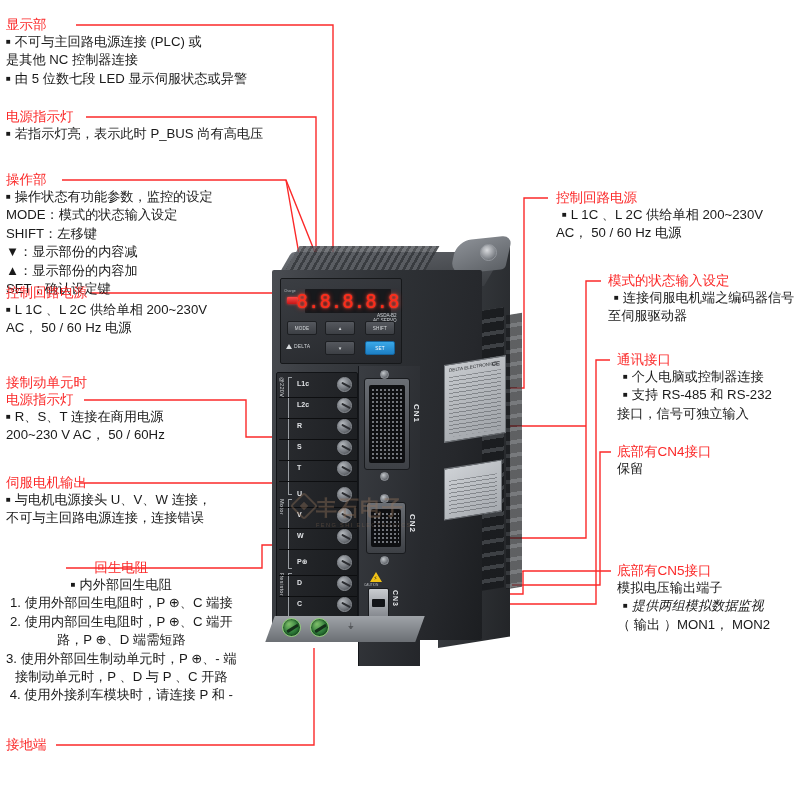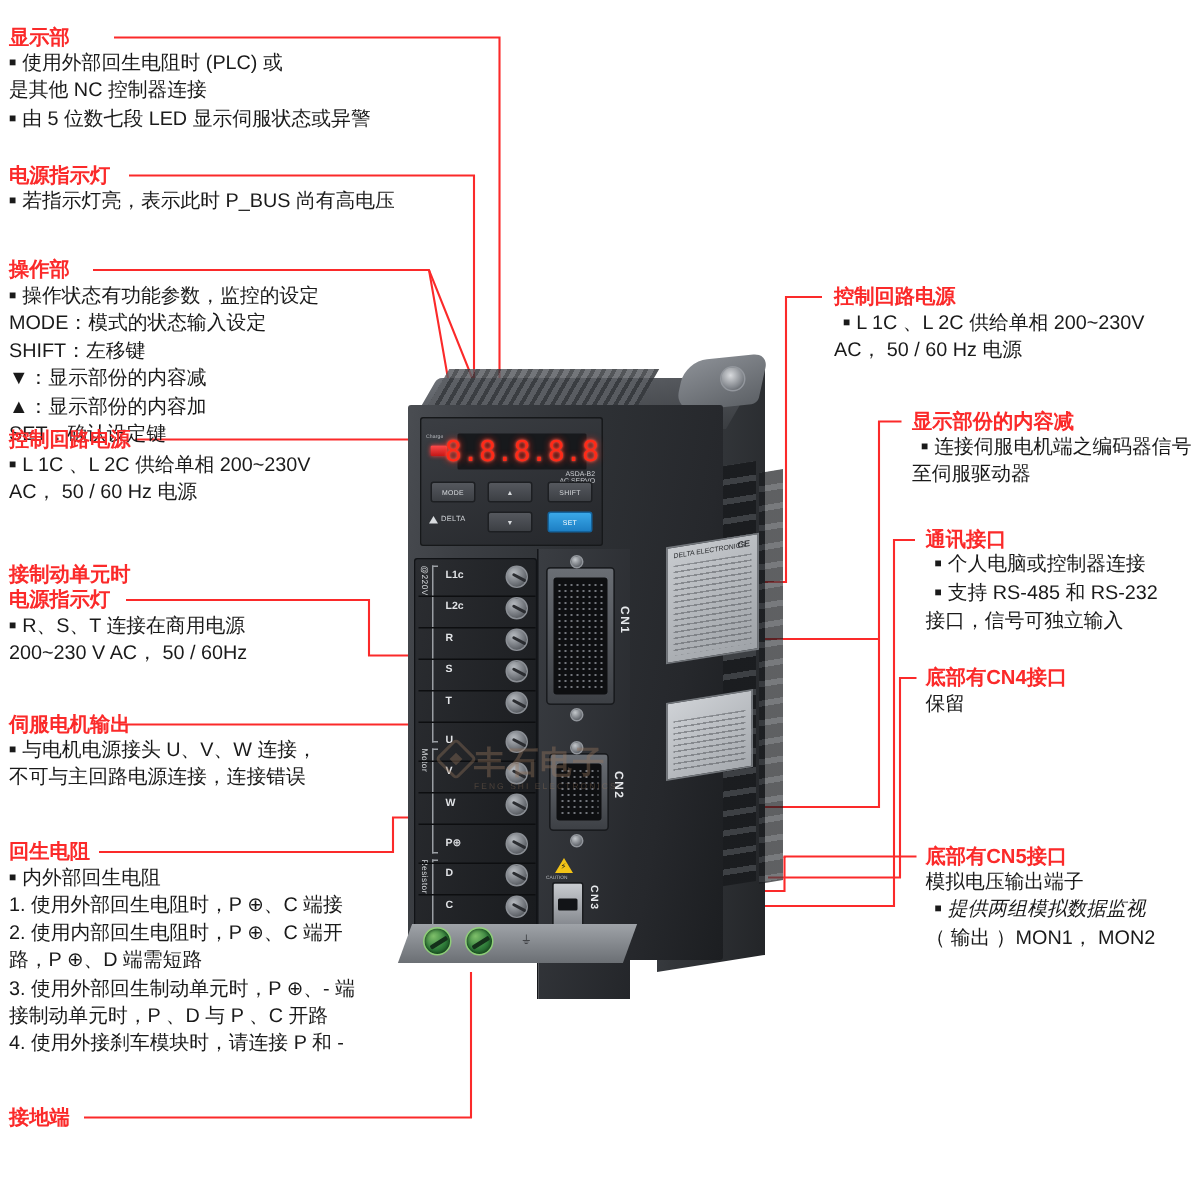--- a/index.html
+++ b/index.html
@@ -11,21 +11,21 @@
   }
   #stage { position: relative; width: 800px; height: 789px; background: #fff; }
 
   
   .callout { position: absolute; }
   .callout .hd {
     color: #fb2a2a;
     font-size: 13.5px;
     line-height: 17px;
     white-space: nowrap;
-    font-weight: 700;
+    font-weight: 400;
   }
   .callout .bd {
     color: #1a1a1a;
     font-size: 13.2px;
     line-height: 18.4px;
     white-space: nowrap;
   }
   .bullet::before {
     content: "\25A0";
     font-size: 8px;
@@ -473,21 +473,21 @@
 
     <span class="wm-logo"></span>
     <span class="watermark">
       <span>丰石电子</span>
       <span class="sub">FENG SHI ELECTRONICS</span>
     </span>
   </div>
 
   <div class="callout" style="left:6px; top:16px;">
     <div class="hd">显示部</div>
-    <div class="bd bullet">使用外部回生电阻时 (PLC) 或</div>
+    <div class="bd bullet">不可与主回路电源连接 (PLC) 或</div>
     <div class="bd">是其他 NC 控制器连接</div>
     <div class="bd bullet">由 5 位数七段 LED 显示伺服状态或异警</div>
   </div>
 
   <div class="callout" style="left:6px; top:108px;">
     <div class="hd">电源指示灯</div>
     <div class="bd bullet">若指示灯亮，表示此时 P_BUS 尚有高电压</div>
   </div>
 
   <div class="callout" style="left:6px; top:171px;">
@@ -512,21 +512,21 @@
     <div class="bd bullet">R、S、T 连接在商用电源</div>
     <div class="bd">200~230 V AC， 50 / 60Hz</div>
   </div>
 
   <div class="callout" style="left:6px; top:474px;">
     <div class="hd">伺服电机输出</div>
     <div class="bd bullet">与电机电源接头 U、V、W 连接，</div>
     <div class="bd">不可与主回路电源连接，连接错误</div>
   </div>
 
-  <div class="callout" style="left:6px; top:559px;">
+  <div class="callout" style="left:6px; top:559px;text-align:center;">
     <div class="hd">回生电阻</div>
     <div class="bd bullet">内外部回生电阻</div>
     <div class="bd">1. 使用外部回生电阻时，P ⊕、C 端接</div>
     <div class="bd">2. 使用内部回生电阻时，P ⊕、C 端开</div>
     <div class="bd">路，P ⊕、D 端需短路</div>
     <div class="bd">3. 使用外部回生制动单元时，P ⊕、- 端</div>
     <div class="bd">接制动单元时，P 、D 与 P 、C 开路</div>
     <div class="bd">4. 使用外接刹车模块时，请连接 P 和 -</div>
   </div>
 
@@ -534,28 +534,28 @@
     <div class="hd">接地端</div>
   </div>
 
   <div class="callout" style="left:556px; top:189px;">
     <div class="hd">控制回路电源</div>
     <div class="bd bullet" style="margin-left:6px;">L 1C 、L 2C 供给单相 200~230V</div>
     <div class="bd">AC， 50 / 60 Hz 电源</div>
   </div>
 
   <div class="callout" style="left:608px; top:272px;">
-    <div class="hd">显示部份的内容减</div>
+    <div class="hd">模式的状态输入设定</div>
     <div class="bd bullet" style="margin-left:6px;">连接伺服电机端之编码器信号</div>
     <div class="bd">至伺服驱动器</div>
   </div>
 
   <div class="callout" style="left:617px; top:351px;">
     <div class="hd">通讯接口</div>
-    <div class="bd bullet" style="margin-left:6px;font-family:Liberation Mono, monospace;">个人电脑或控制器连接</div>
+    <div class="bd bullet" style="margin-left:6px;">个人电脑或控制器连接</div>
     <div class="bd bullet" style="margin-left:6px;">支持 RS-485 和 RS-232</div>
     <div class="bd">接口，信号可独立输入</div>
   </div>
 
   <div class="callout" style="left:617px; top:443px;">
     <div class="hd">底部有CN4接口</div>
     <div class="bd">保留</div>
   </div>
 
   <div class="callout" style="left:617px; top:562px;">

